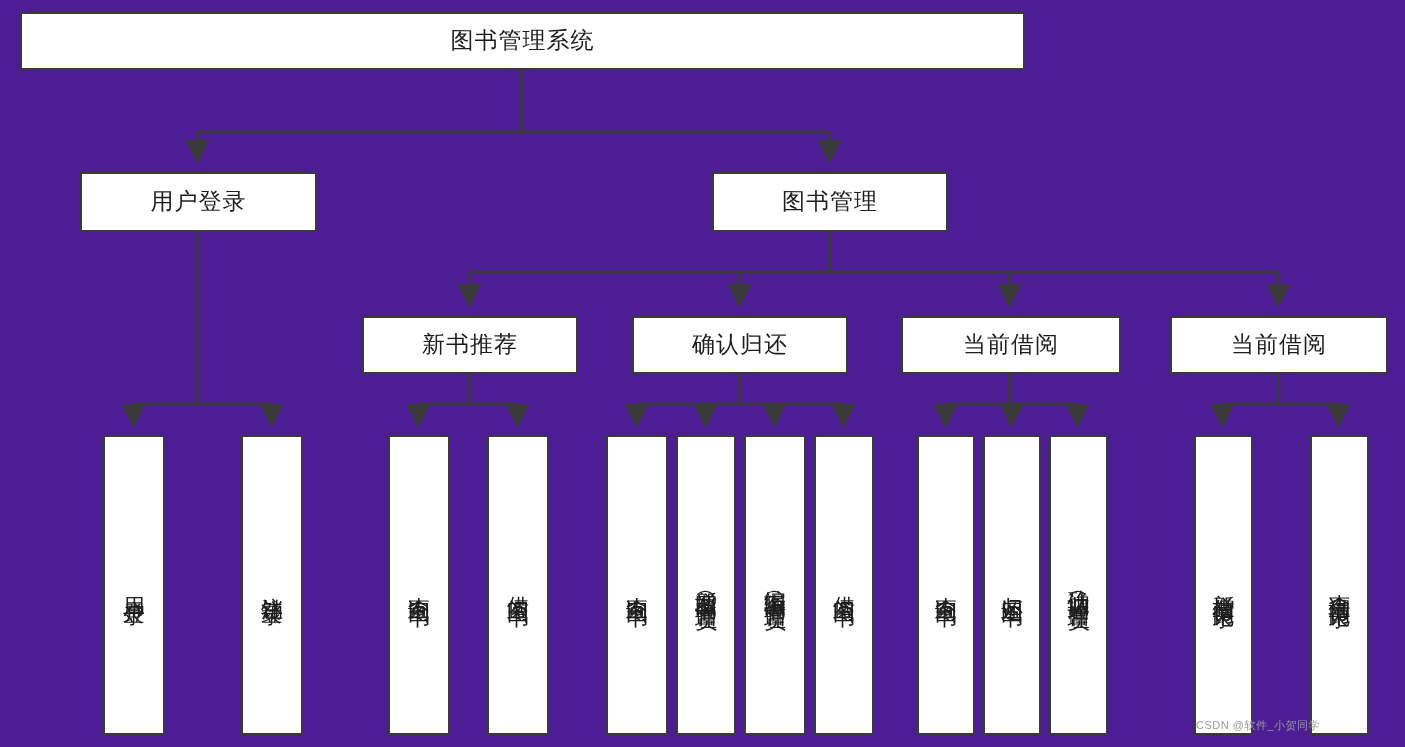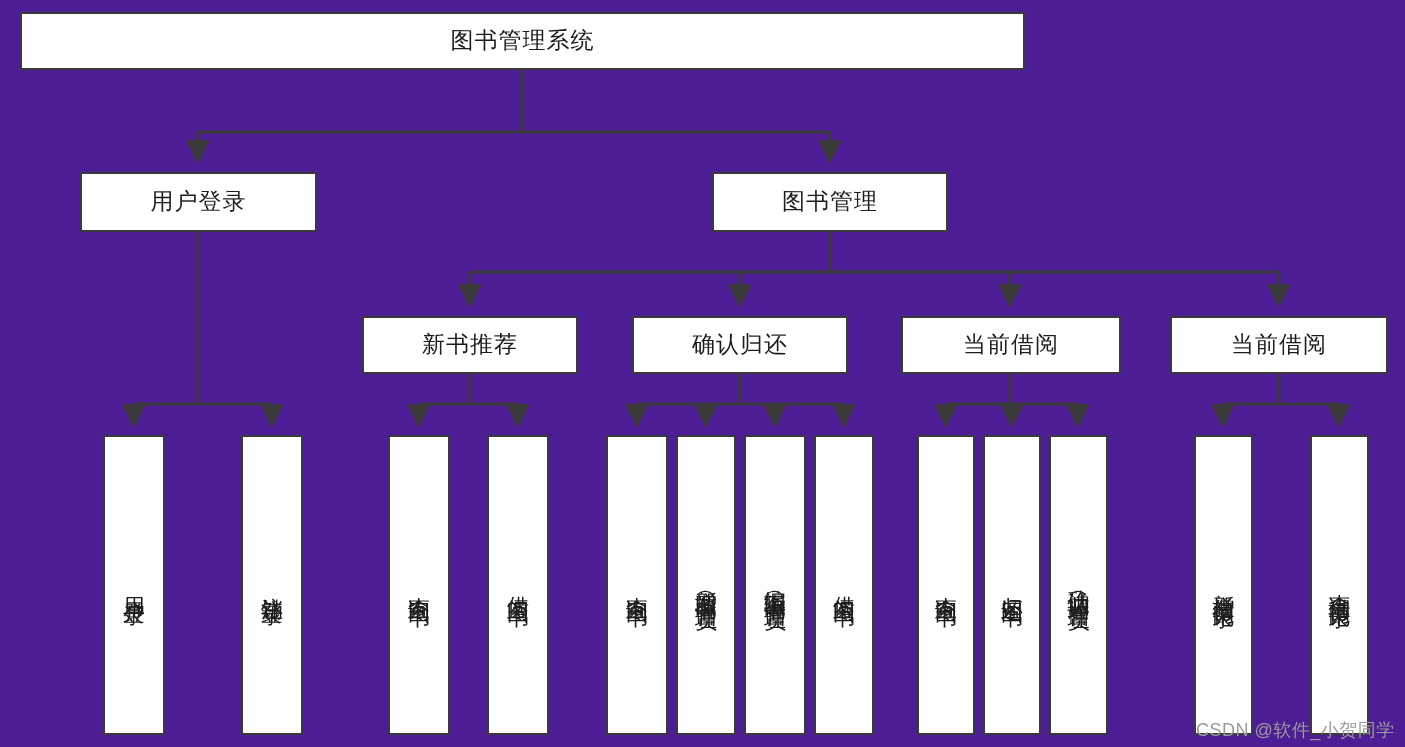--- a/index.html
+++ b/index.html
@@ -47,21 +47,21 @@
   }
   .node.vert .vtext {
     writing-mode: vertical-rl;
     text-orientation: upright;
     white-space: nowrap;
     letter-spacing: 3px;
     line-height: 1;
   }
   .watermark {
     position: absolute;
-    font-size: 18px;
+    font-size: 11px;
     color: #9a9a9a;
     letter-spacing: 0.5px;
     white-space: nowrap;
     pointer-events: none;
   }
 </style>
 </head>
 <body>
 
 <div id="diagram-root">

